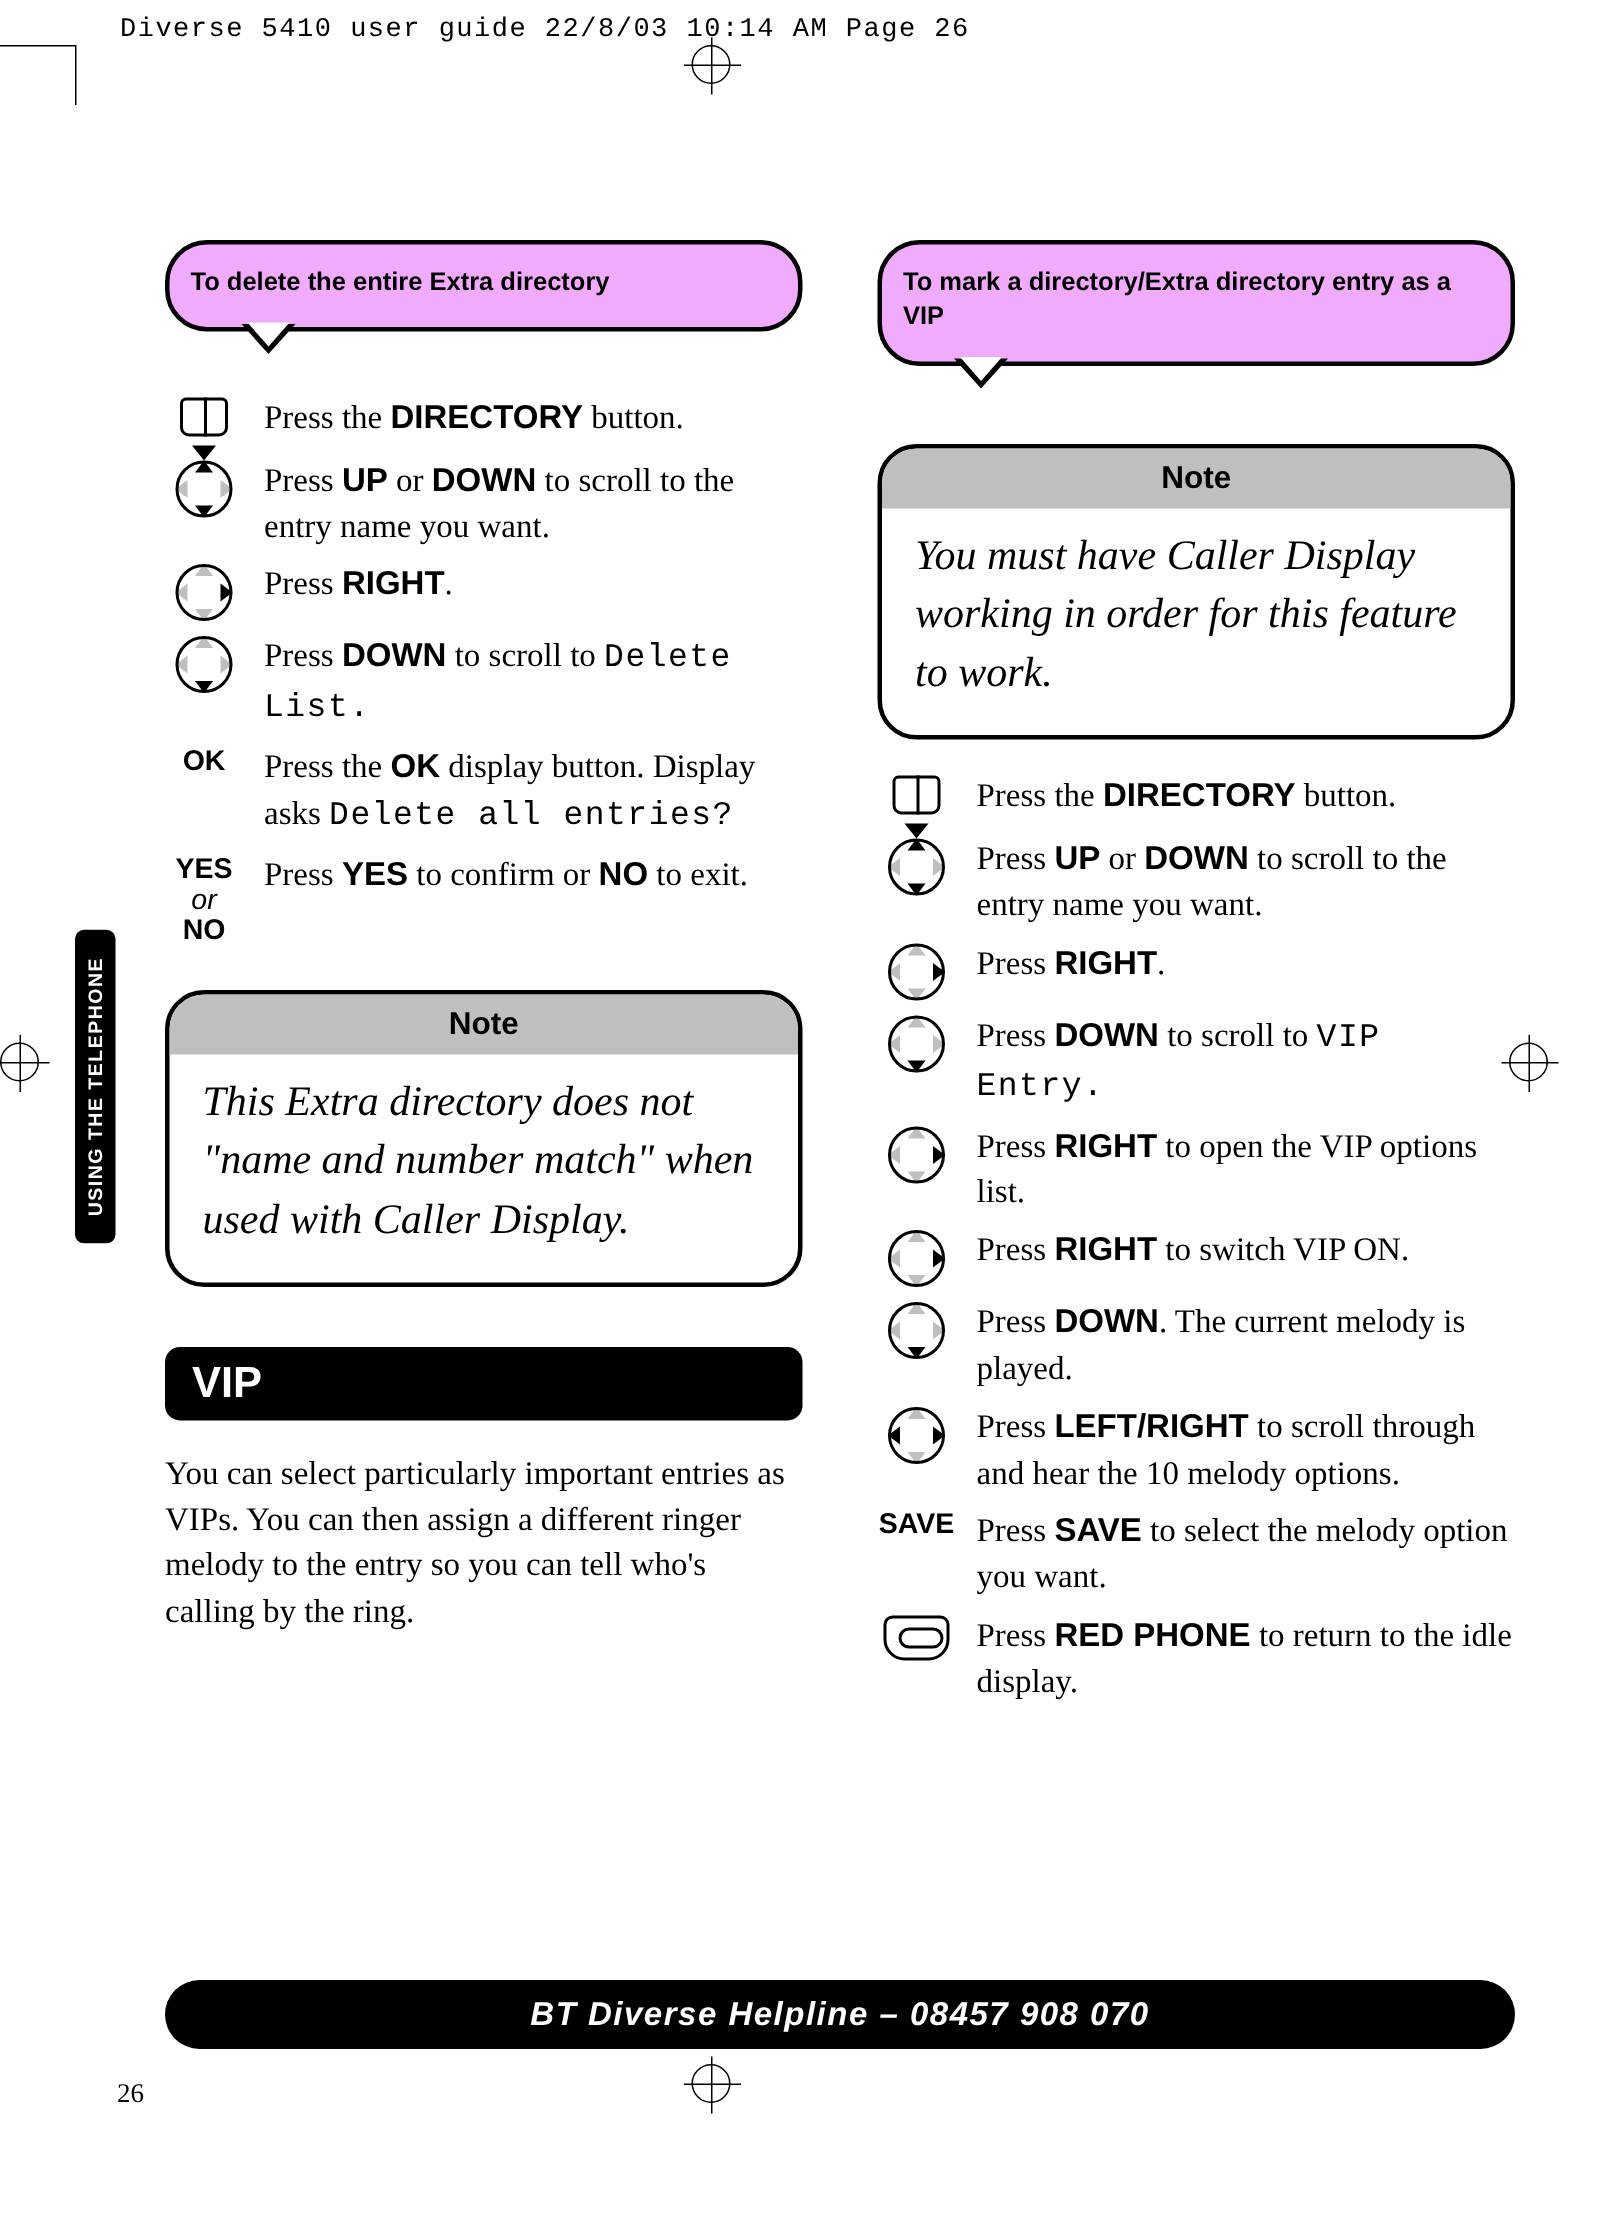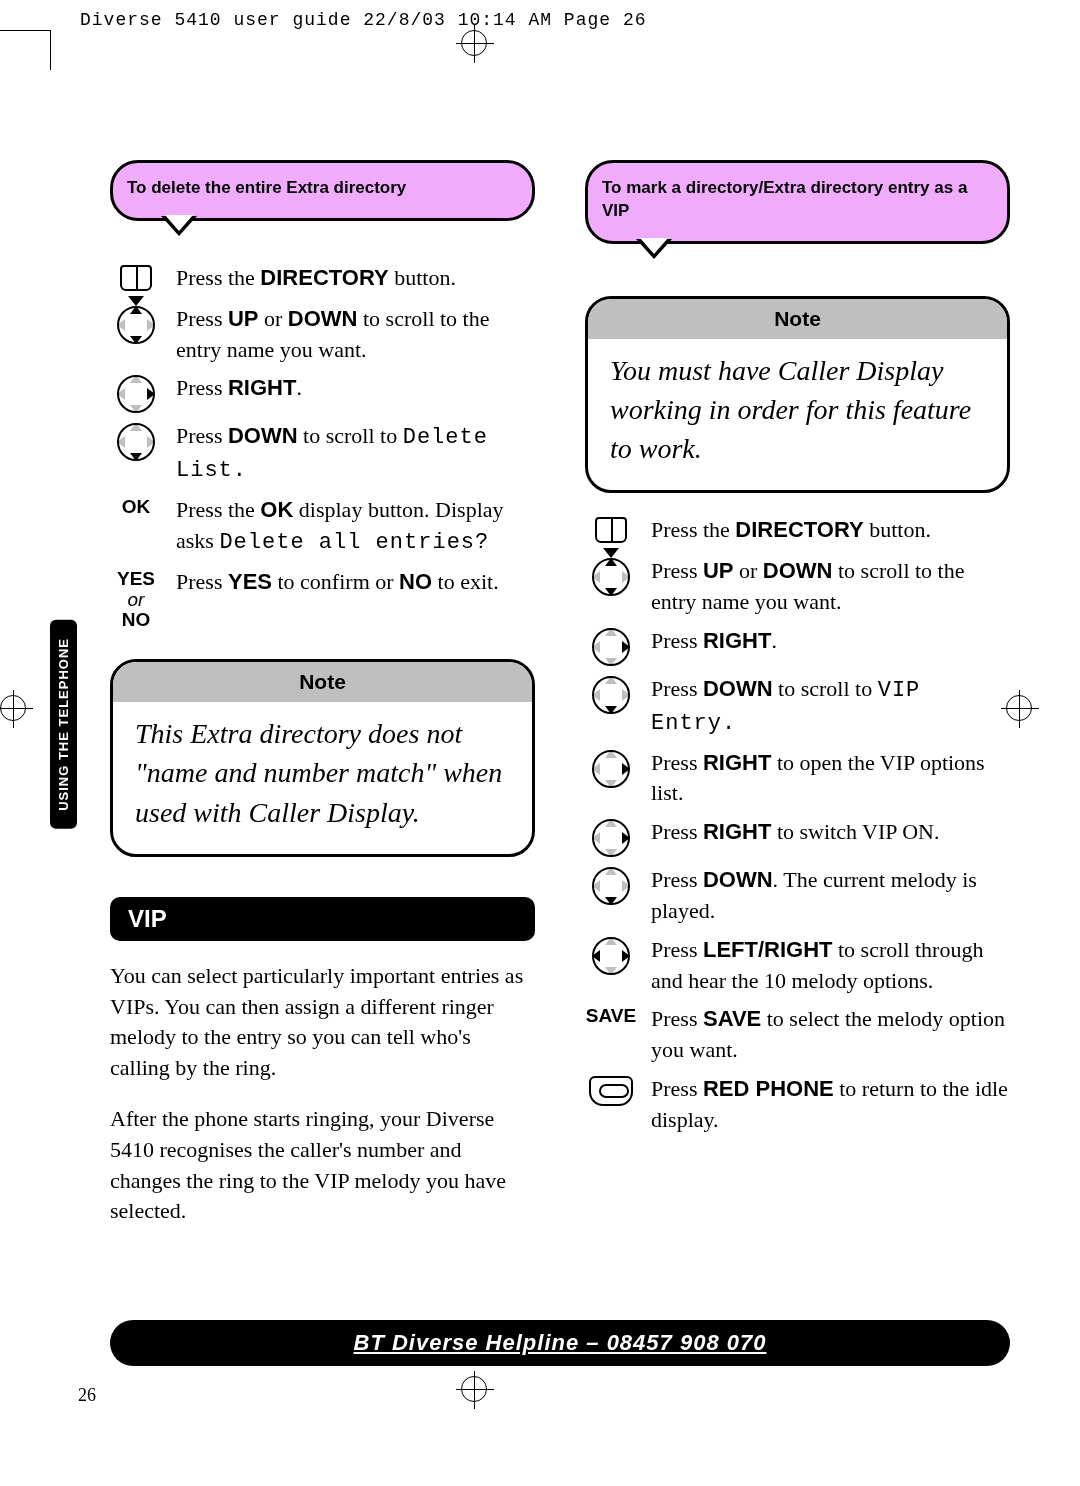--- a/index.html
+++ b/index.html
@@ -155,21 +155,21 @@
   }
   .note-body {
     font-style: italic;
     font-size: 28px;
     line-height:1.4;
   }
 
   .section-head {
     background:#000; color:#fff;
     font-family:Arial, Helvetica, sans-serif;
-    font-weight:bold; font-size:24px;
+    font-weight:bold; font-size:29px;
     padding:8px 18px;
     border-radius:10px;
     margin-top:40px;
     display:inline-block;
     min-width:100%;
   }
   .body-para {
     font-size:22px; line-height:1.4;
     margin-top:20px;
   }
@@ -192,21 +192,20 @@
   .helpline {
     position:absolute;
     bottom:120px; left:110px; right:70px;
     background:#000; color:#fff;
     font-family:Arial, Helvetica, sans-serif;
     font-weight:bold; font-style:italic;
     font-size:22px; letter-spacing:1px;
     text-align:center;
     border-radius:30px;
     padding:10px 0;
-    text-decoration:underline;
   }
   .page-num {
     position:absolute;
     bottom:80px; left:78px;
     font-size:18px;
   }
   .yes-no { font-size:15px; line-height:1.15;}
   .yes-no .or{ font-style:italic; font-weight:normal;}
 </style>
 </head>
@@ -284,21 +283,20 @@
         </div>
       </div>
 
       <div class="note-box">
         <div class="note-header">Note</div>
         <div class="note-body">This Extra directory does not "name and number match" when used with Caller Display.</div>
       </div>
 
       <div class="section-head">VIP</div>
       <div class="body-para">You can select particularly important entries as VIPs. You can then assign a different ringer melody to the entry so you can tell who's calling by the ring.</div>
-      <div class="body-para">After the phone starts ringing, your Diverse 5410 recognises the caller's number and changes the ring to the VIP melody you have selected.</div>
     </div>
 
     <div class="col">
       <div class="bubble">
         <span>To mark a directory/Extra directory entry as a VIP</span>
         <div class="tail"></div><div class="tail-inner"></div>
       </div>
 
       <div class="note-box" style="margin-top:52px">
         <div class="note-header">Note</div>

